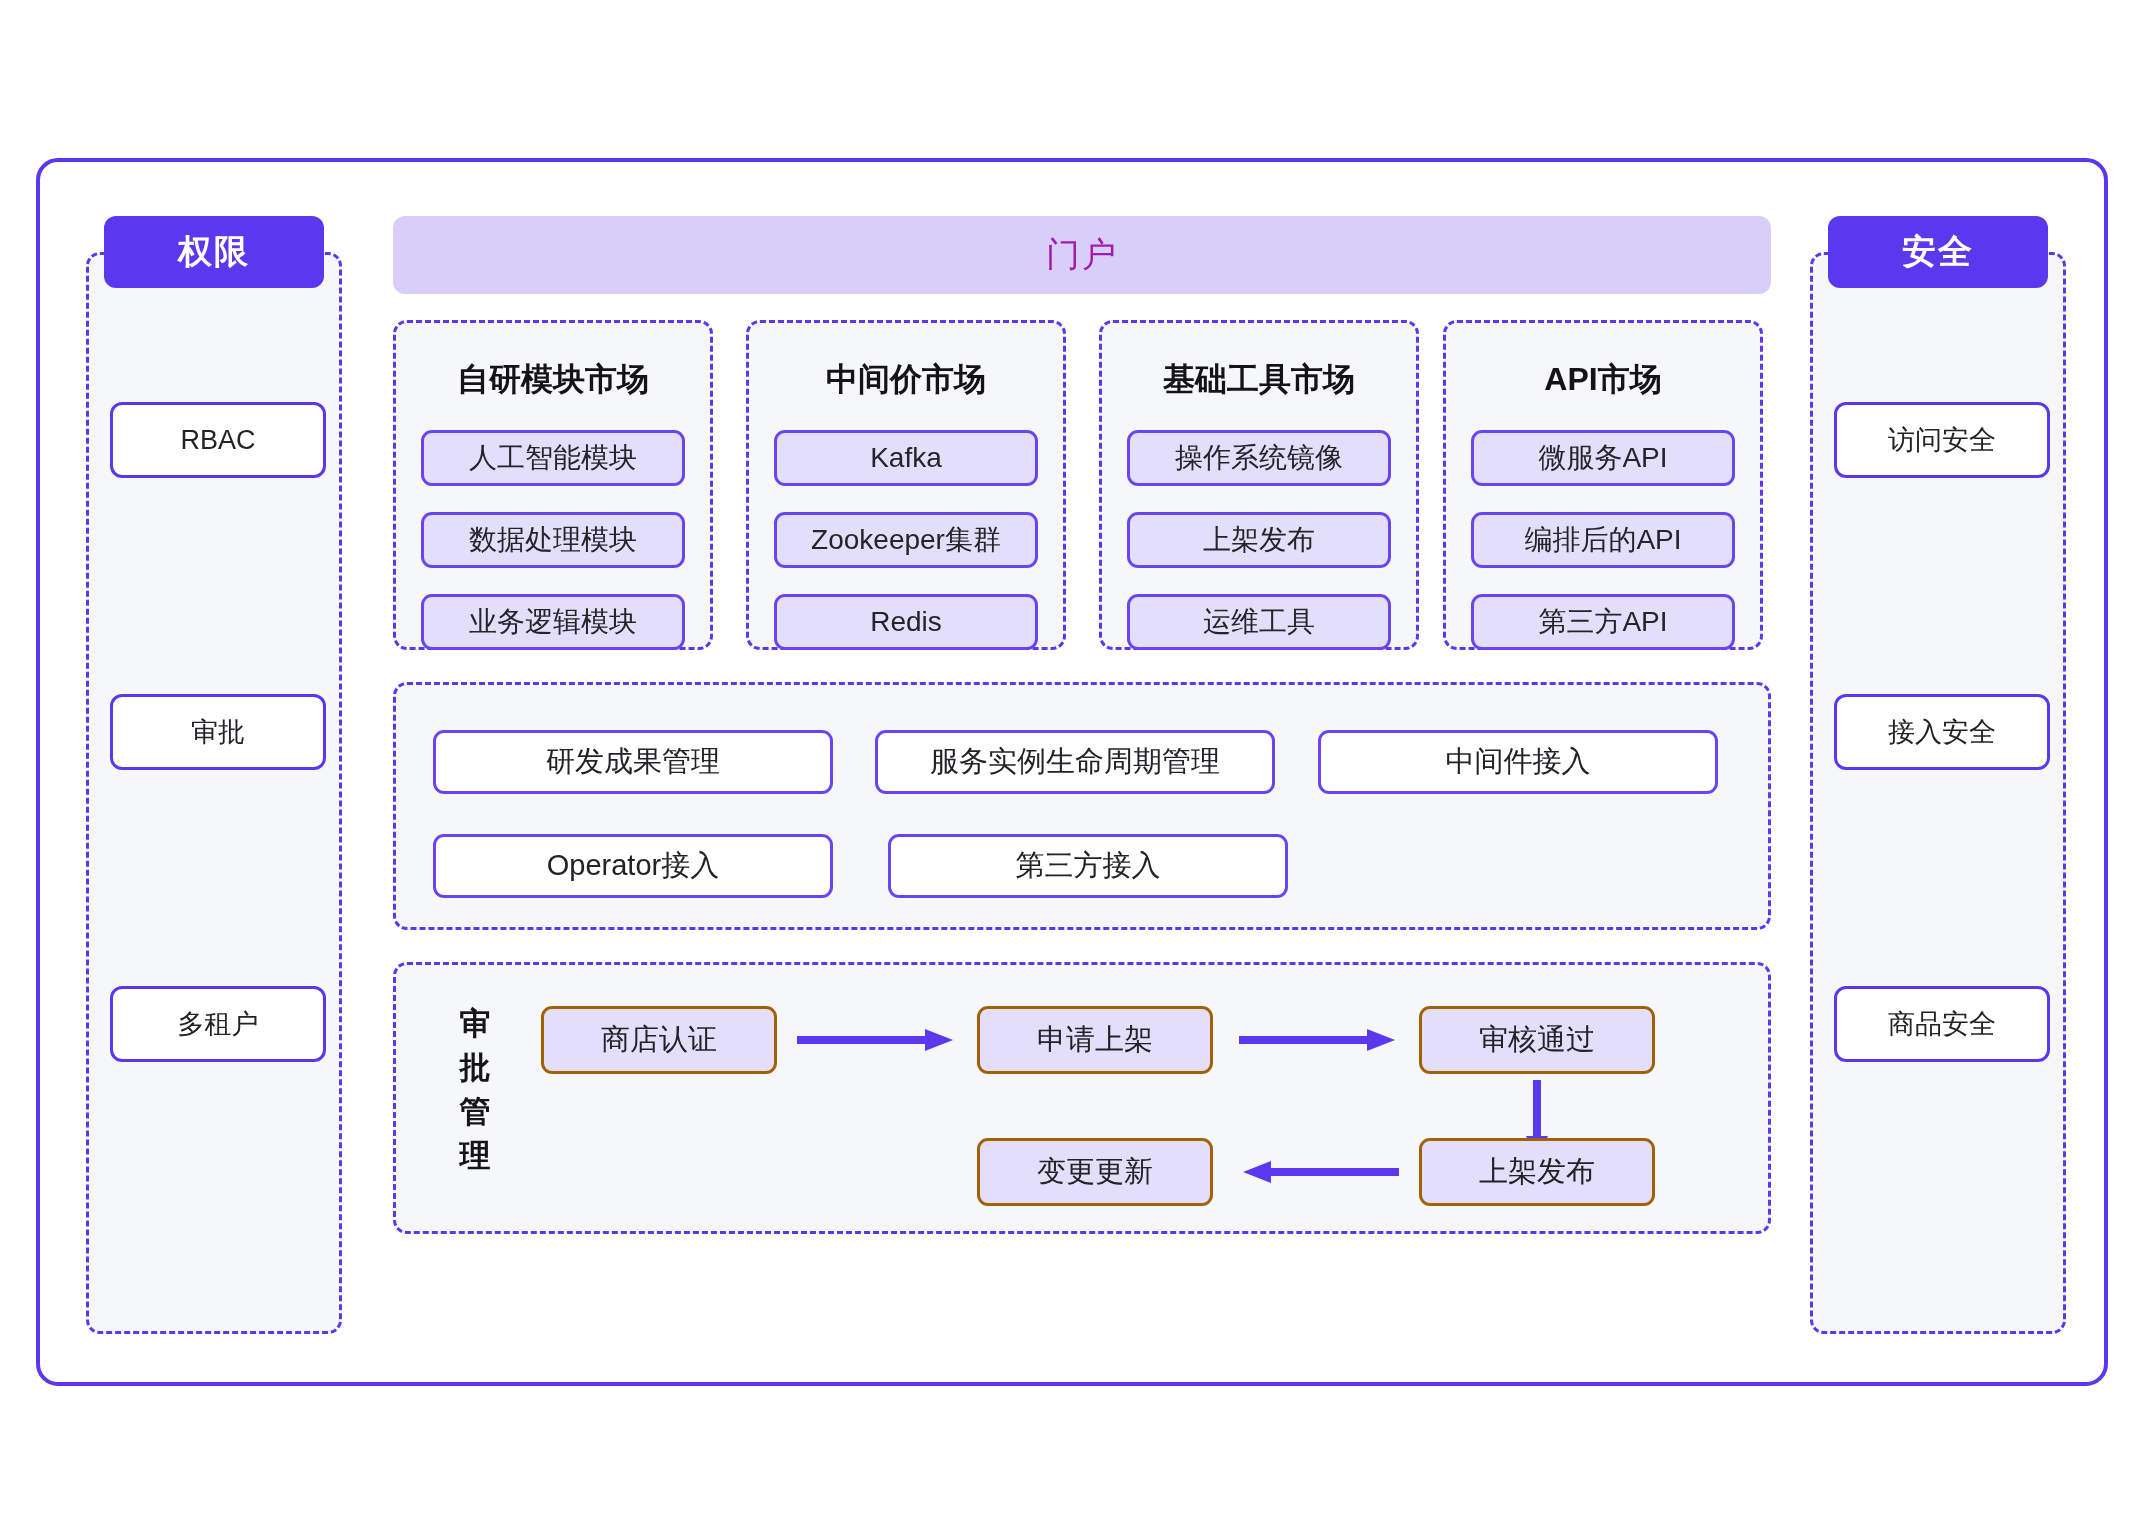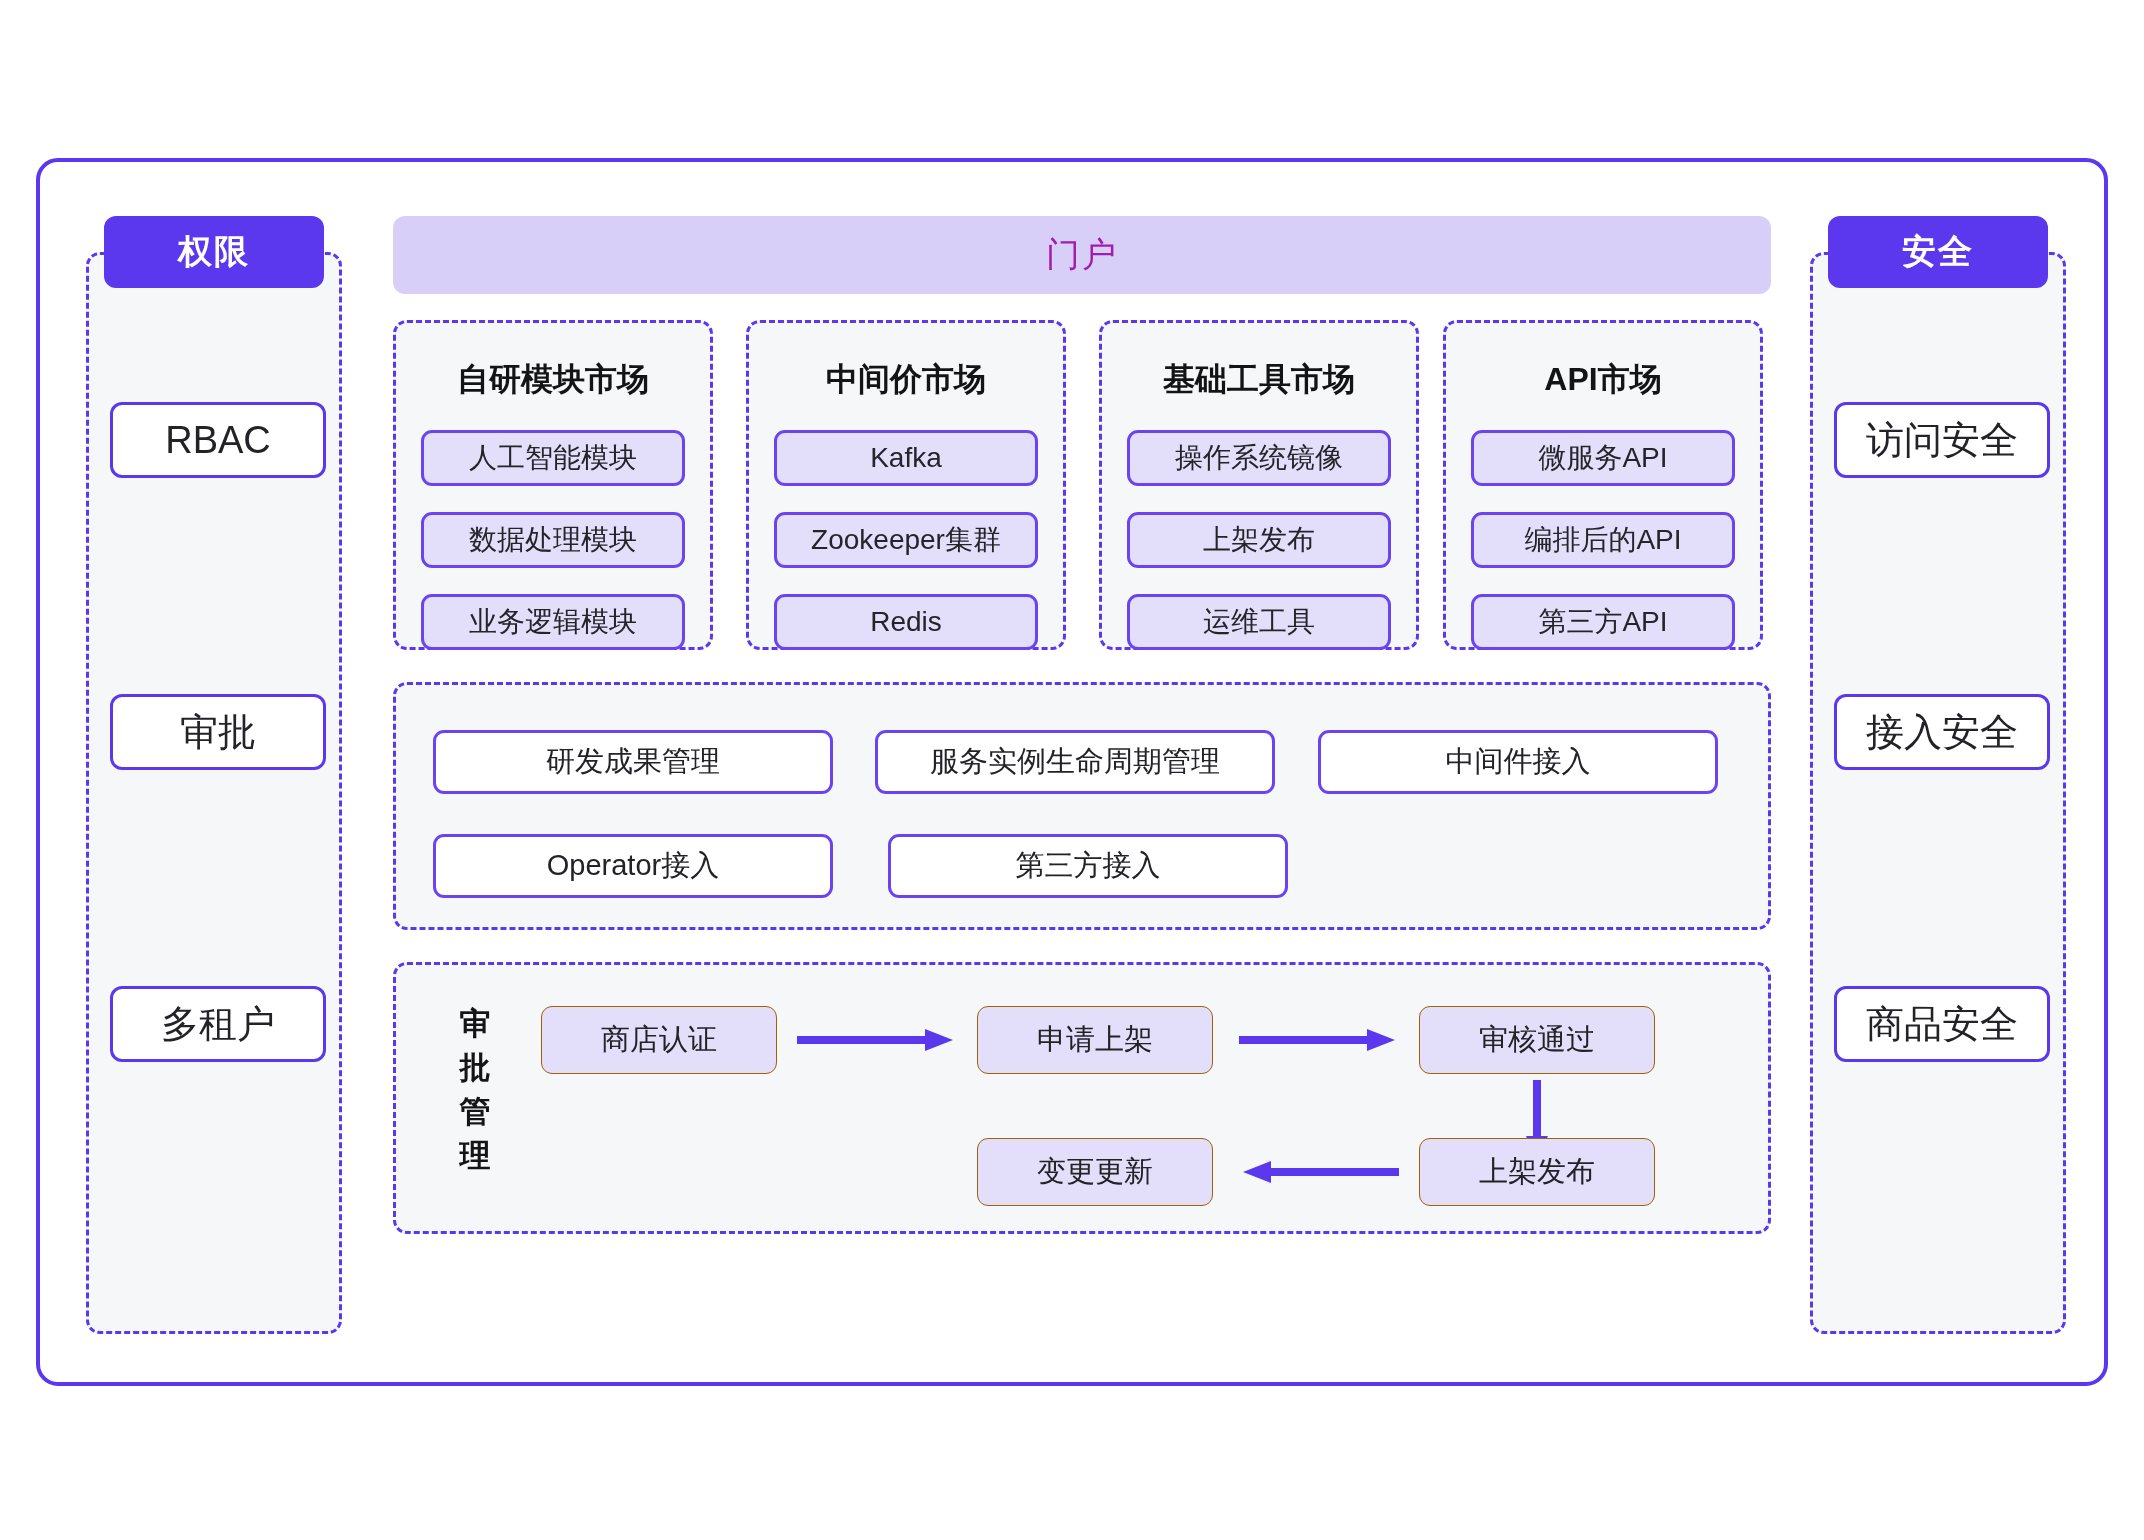--- a/index.html
+++ b/index.html
@@ -77,21 +77,21 @@
     left: 42px;
     width: 216px;
     height: 76px;
     box-sizing: border-box;
     background: #ffffff;
     border: 3px solid #5B38EE;
     border-radius: 12px;
     display: flex;
     align-items: center;
     justify-content: center;
-    font-size: 38px;
+    font-size: 27px;
     color: #222227;
   }
 
   
   .portal-bar {
     position: absolute;
     left: 353px;
     top: 54px;
     width: 1378px;
     height: 78px;
@@ -193,21 +193,21 @@
     line-height: 44px;
     text-align: center;
     color: #151518;
   }
   .flow-node {
     position: absolute;
     width: 236px;
     height: 68px;
     box-sizing: border-box;
     background: #E3DEF9;
-    border: 1px solid #a16207;
+    border: 3px solid #a16207;
     border-radius: 11px;
     display: flex;
     align-items: center;
     justify-content: center;
     font-size: 29px;
     color: #222227;
   }
   .arrow-h {
     position: absolute;
     height: 26px;

